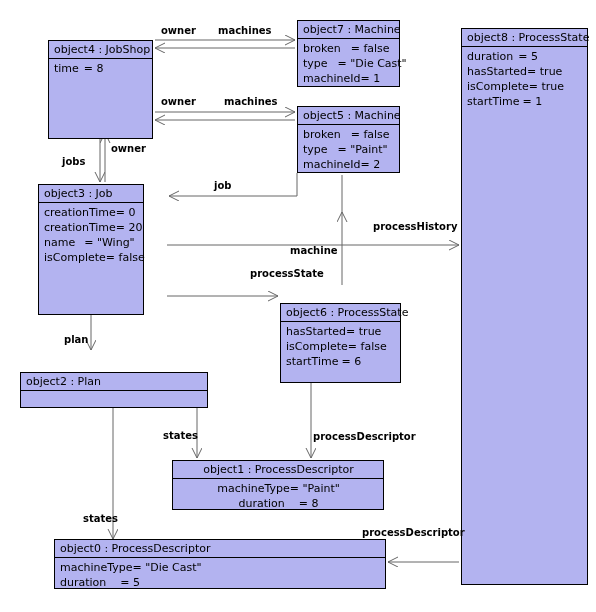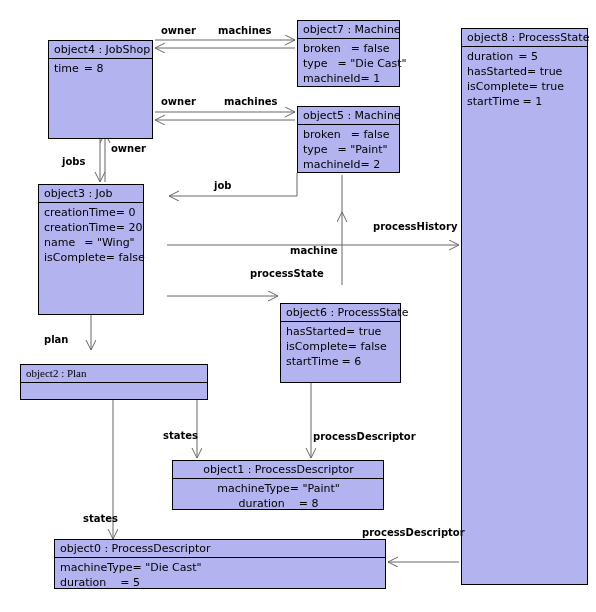--- a/index.html
+++ b/index.html
@@ -132,21 +132,21 @@
         </div>
       </div>
       <div class="obj" style="left: 280px; top: 287px; width: 121px; height: 80px; margin-top: 16px;">
         <div class="hdr">object6 : ProcessState</div>
         <div class="body">
           <span class="attr"><span class="nm" style="padding-right: 0px;">hasStarted</span><span class="vl">= true</span></span>
           <span class="attr"><span class="nm" style="padding-right: 0px;">isComplete</span><span class="vl">= false</span></span>
           <span class="attr"><span class="nm" style="padding-right: 3px;">startTime</span><span class="vl">= 6</span></span>
         </div>
       </div>
-      <div class="obj" style="left: 20px; top: 364px; width: 188px; height: 36px; font-family: Liberation Serif, serif;">
+      <div class="obj" style="left: 20px; top: 372px; width: 188px; height: 36px;">
         <div class="hdr">object2 : Plan</div>
         <div class="body"></div>
       </div>
       <div class="obj" style="left: 172px; top: 460px; width: 212px; height: 50px; text-align: center;">
         <div class="hdr">object1 : ProcessDescriptor</div>
         <div class="body">
           <span class="attr"><span class="nm" style="padding-right: 0px;">machineType</span><span class="vl">= "Paint"</span></span>
           <span class="attr"><span class="nm" style="padding-right: 14px;">duration</span><span class="vl">= 8</span></span>
         </div>
       </div>
@@ -163,20 +163,20 @@
       <div class="edgelabel" style="left: 161px; top: 25px;">owner</div>
       <div class="edgelabel" style="left: 218px; top: 25px;">machines</div>
       <div class="edgelabel" style="left: 161px; top: 96px;">owner</div>
       <div class="edgelabel" style="left: 224px; top: 96px;">machines</div>
       <div class="edgelabel" style="left: 111px; top: 143px;">owner</div>
       <div class="edgelabel" style="left: 62px; top: 156px;">jobs</div>
       <div class="edgelabel" style="left: 194px; top: 180px; margin-left: 20px;">job</div>
       <div class="edgelabel" style="left: 290px; top: 245px;">machine</div>
       <div class="edgelabel" style="left: 373px; top: 221px;">processHistory</div>
       <div class="edgelabel" style="left: 250px; top: 268px;">processState</div>
-      <div class="edgelabel" style="left: 44px; top: 334px;">plan</div>
+      <div class="edgelabel" style="left: 64px; top: 334px;">plan</div>
       <div class="edgelabel" style="left: 163px; top: 430px;">states</div>
       <div class="edgelabel" style="left: 313px; top: 431px;">processDescriptor</div>
       <div class="edgelabel" style="left: 83px; top: 513px;">states</div>
       <div class="edgelabel" style="left: 362px; top: 527px;">processDescriptor</div>
     </div>
 
 </div>
 
 </body></html>

